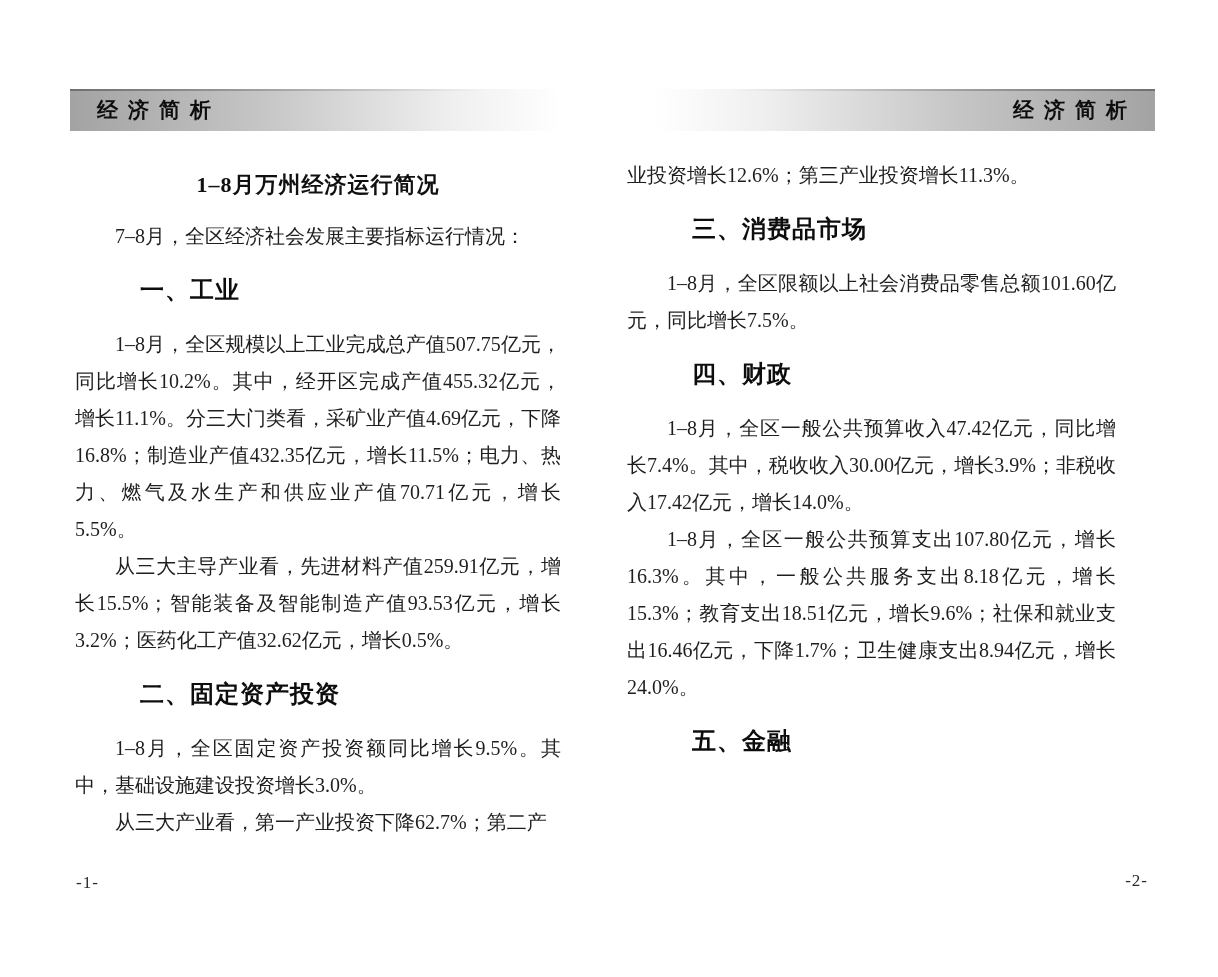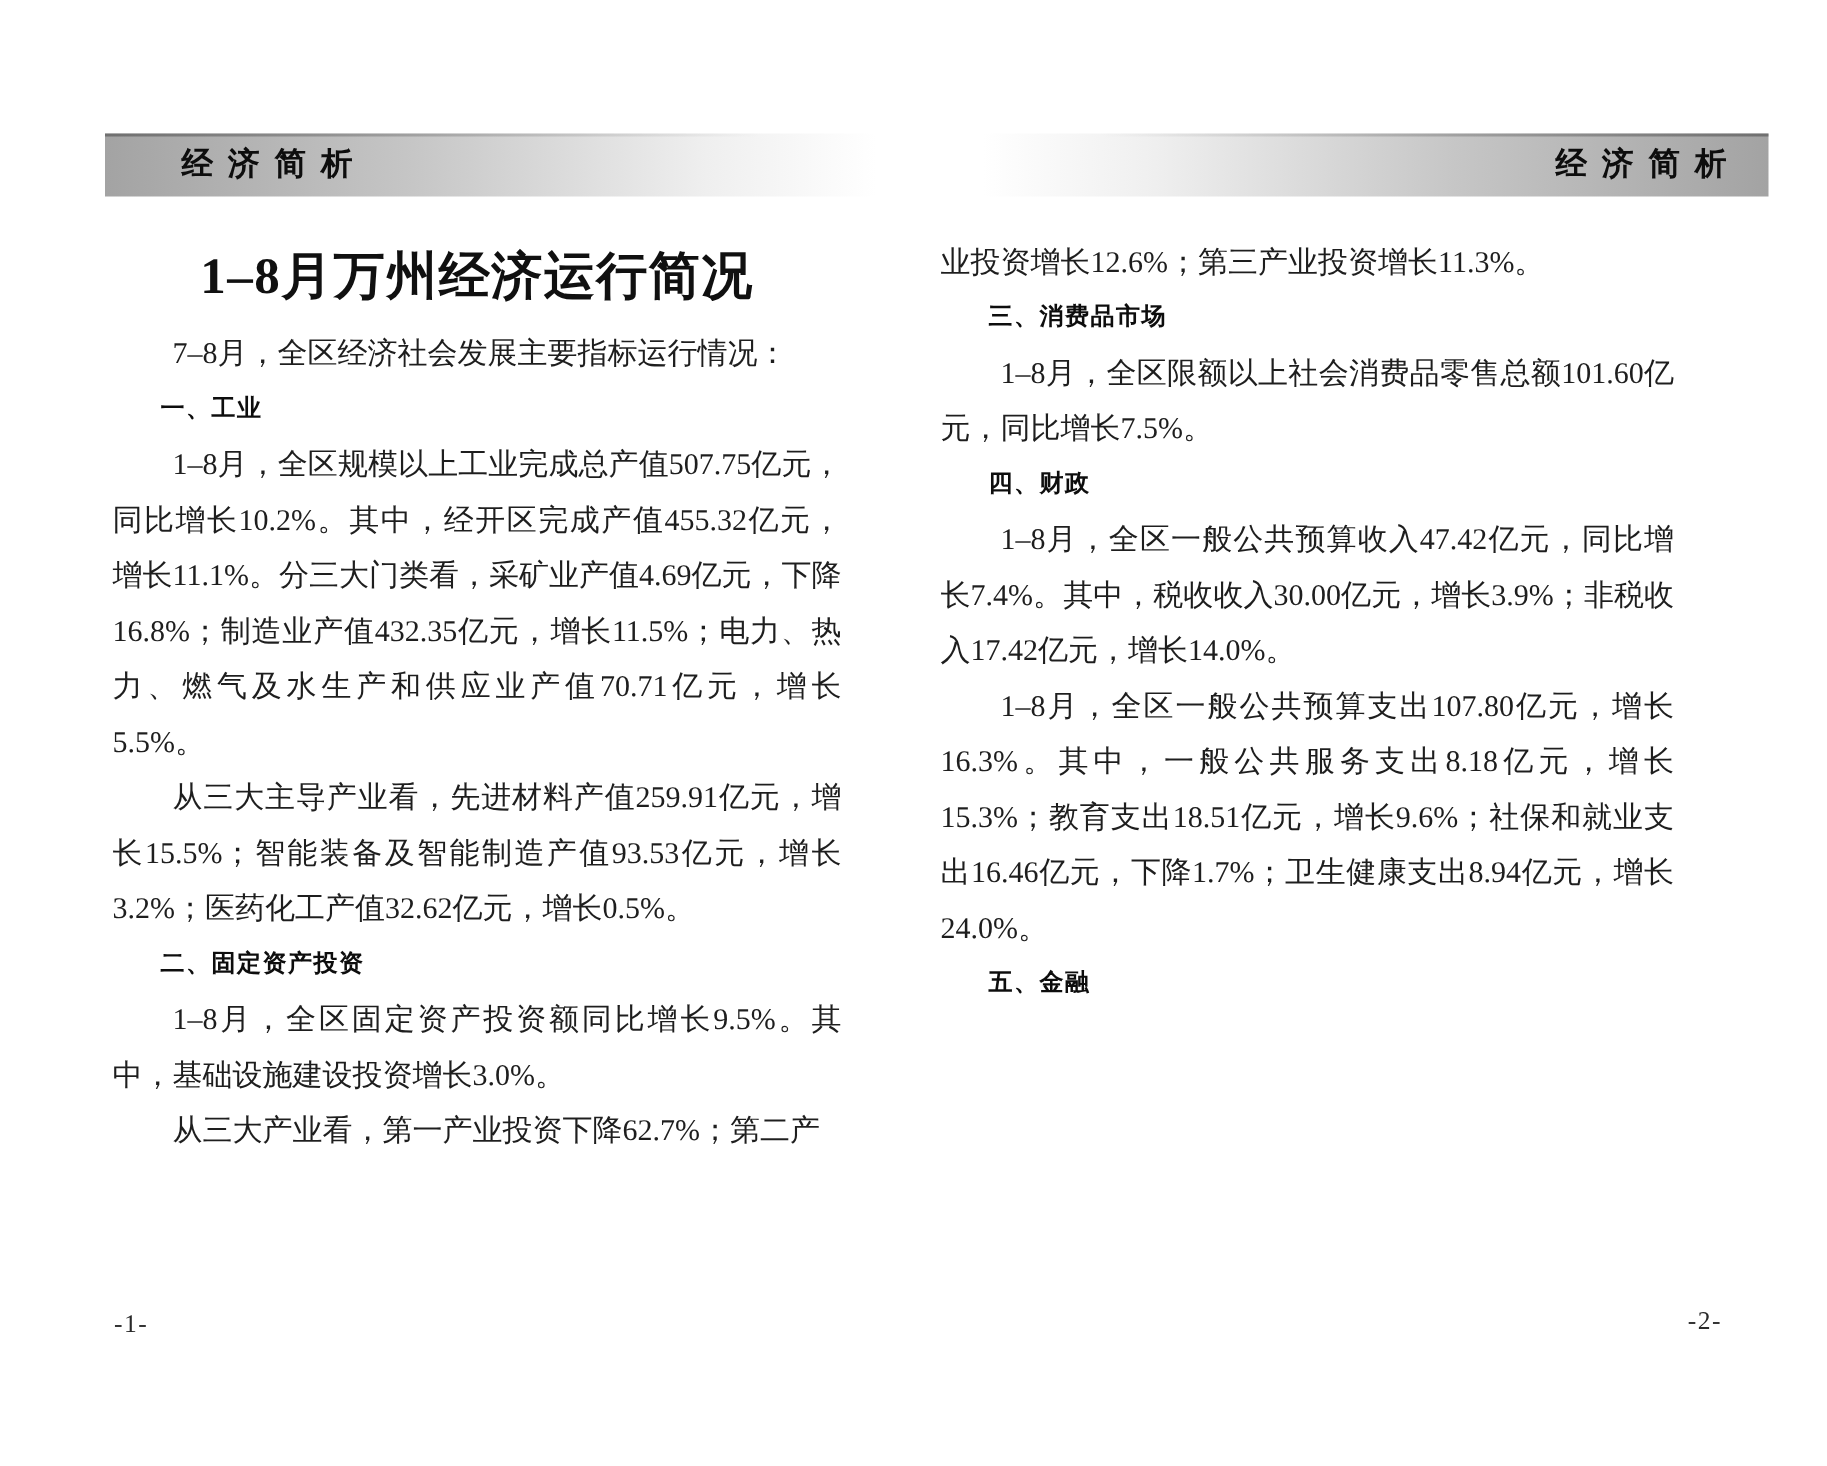--- a/index.html
+++ b/index.html
@@ -10,21 +10,20 @@
     overflow: hidden;
     font-family: "Liberation Serif", "DejaVu Serif", serif;
     color: #1e1e1e;
   }
 
   
   .band {
     position: absolute;
     top: 89px;
     height: 42px;
-    padding-left: 24px;
   }
   .band-left {
     left: 70px; width: 490px;
     background: linear-gradient(to right, #a3a3a3 0%, #c6c6c6 40%, #efefef 78%, #ffffff 100%);
   }
   .band-right {
     left: 655px; width: 500px;
     text-align: right;
     background: linear-gradient(to left, #a3a3a3 0%, #c6c6c6 40%, #efefef 78%, #ffffff 100%);
   }
@@ -50,41 +49,41 @@
   .col {
     position: absolute;
     font-size: 20px;
     line-height: 37px;
   }
   .col-left  { left: 75px;  top: 158px; width: 486px; }
   .col-right { left: 627px; top: 157px; width: 489px; }
 
   .doc-title {
     margin: 6px 0 12px 0;
-    font-size: 34px;
+    font-size: 22px;
     line-height: 42px;
     font-weight: bold;
     text-align: center;
     letter-spacing: 1px;
     color: #101010;
     font-family: "Liberation Serif", "DejaVu Serif", serif;
   }
 
   .para {
     margin: 0;
     text-indent: 2em;
     text-align: justify;
   }
   .para.no-indent { text-indent: 0; }
 
   .sec-heading {
-    margin: 0;
-    font-family: Liberation Mono, monospace;
+    margin: 17px;
+    font-family: Liberation Serif, serif;
     font-weight: bold;
-    font-size: 16px;
+    font-size: 24px;
     line-height: 37px;
     text-indent: 2em;
     letter-spacing: 1px;
     color: #0d0d0d;
   }
 
   
   .pagenum {
     position: absolute;
     font-size: 17px;

